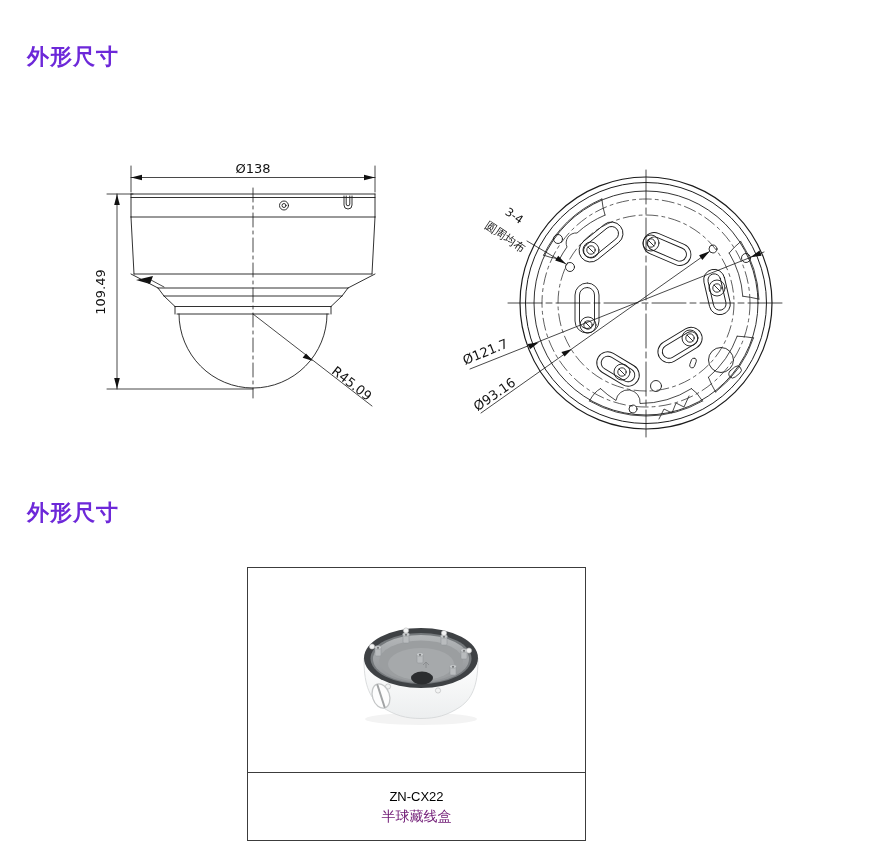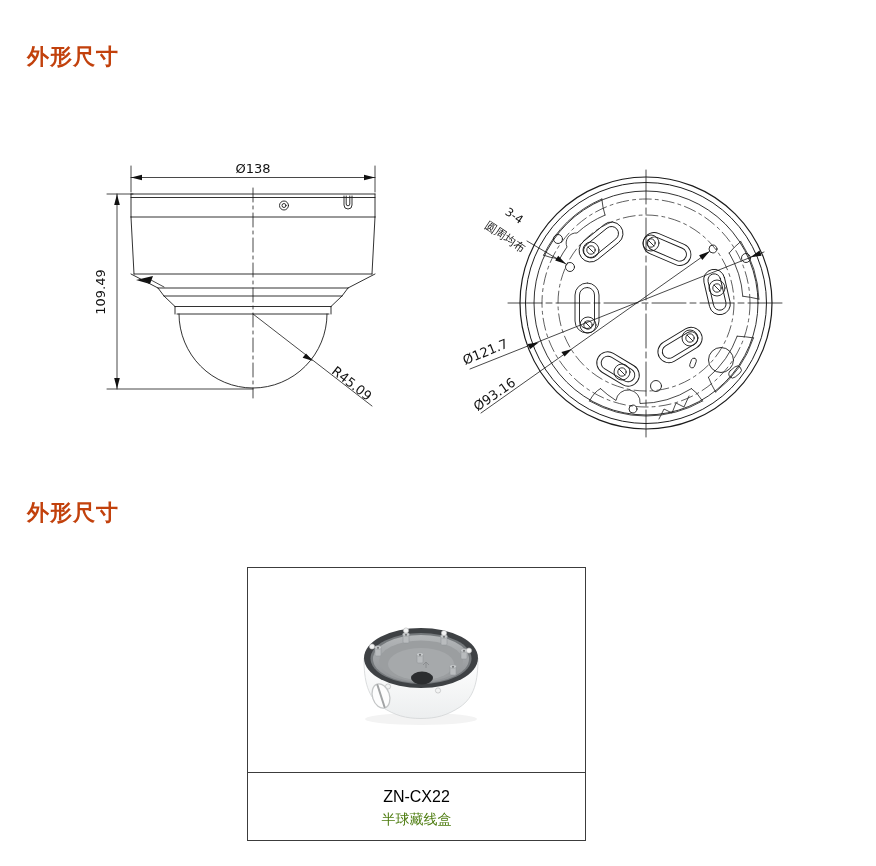--- a/index.html
+++ b/index.html
@@ -1,33 +1,33 @@
 <!DOCTYPE html>
 <html><head>
 <meta charset="utf-8">
 <style>
   html,body{margin:0;padding:0;background:#fff;}
   .page{position:relative;width:876px;height:866px;background:#fff;overflow:hidden;
         font-family:"Liberation Sans","DejaVu Sans",sans-serif;color:#000;}
   .sec-title{position:absolute;left:27px;margin:0;font-size:22px;font-weight:bold;
-             letter-spacing:1px;color:#c2410c;}
+             letter-spacing:1px;color:#6d28d9;}
   #title-dim{top:42px;}
   #title-acc{top:498px;}
   .drawing-svg{position:absolute;left:0;top:0;width:876px;height:470px;}
   .dimtxt{font-family:"DejaVu Sans","Liberation Sans",sans-serif;font-size:13px;fill:#111;}
   .notetxt{font-family:"DejaVu Sans","Liberation Sans",sans-serif;font-size:11.5px;fill:#111;}
   .accessory-card{position:absolute;left:247px;top:567px;width:339px;height:274px;
                   border:1px solid #3c3c3c;box-sizing:border-box;background:#fff;}
   .photo-area{position:absolute;left:0;top:0;width:100%;height:204px;}
   .photo-svg{position:absolute;left:88px;top:50px;width:170px;height:120px;}
   .caption{position:absolute;left:0;top:204px;width:100%;height:70px;
            border-top:1px solid #3c3c3c;box-sizing:border-box;
            display:flex;flex-direction:column;align-items:center;justify-content:center;}
-  .model{font-size:16px;color:#000;line-height:1.45;}
-  .acc-name{font-size:14px;color:#4d7c0f;line-height:1.5;}
+  .model{font-size:13px;color:#000;line-height:1.45;}
+  .acc-name{font-size:14px;color:#701a75;line-height:1.5;}
 </style>
 </head>
 <body>
 
 <div class="page">
 
   <h2 class="sec-title" id="title-dim">外形尺寸</h2>
 
   <svg class="drawing-svg" viewBox="0 0 876 470" xmlns="http://www.w3.org/2000/svg">
     <g stroke="#1b1b1b" fill="none" stroke-width="0.9" stroke-linecap="round">

